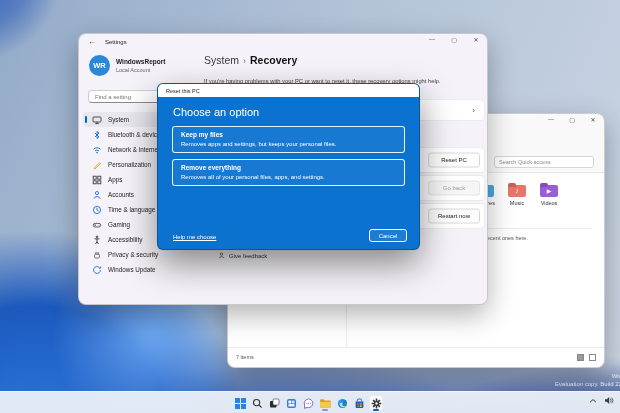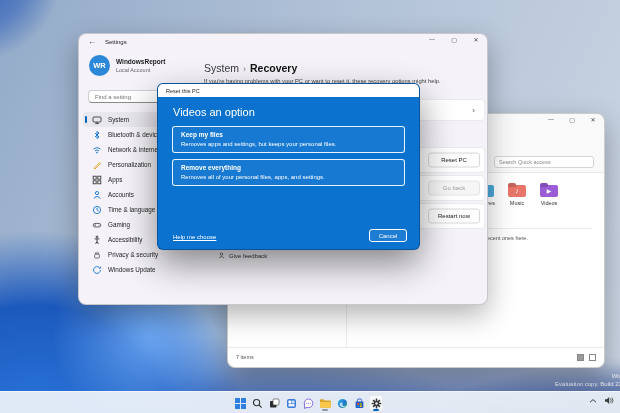--- a/index.html
+++ b/index.html
@@ -53,21 +53,21 @@
   #find{position:absolute;left:9px;top:56px;width:142px;height:13px;border:1px solid #cfcfcf;border-bottom-color:#8a8a8a;
       border-radius:4px;background:#fff;font-size:6px;color:#666;padding:0 6px;}
   #find::placeholder{color:#757575;}
   #sidebar{position:absolute;left:4px;top:78px;width:152px;}
   .srow{position:relative;height:15px;display:flex;align-items:center;gap:6px;padding-left:9px;border-radius:4px;}
   .srow.active{background:#e9e7ee;}
   .srow .selbar{display:none;}
   .srow.active .selbar{display:block;position:absolute;left:1.5px;top:4px;width:2.5px;height:7px;border-radius:2px;background:#0067c0;}
   .srow svg{flex:0 0 auto;}
   .slabel{font-size:6.3px;color:#1d1d1d;white-space:nowrap;}
-  #crumb{position:absolute;left:125px;top:28px;font-size:10.5px;color:#3a3a3a;}
+  #crumb{position:absolute;left:125px;top:20px;font-size:10.5px;color:#3a3a3a;}
   #crumb .sep{color:#777;margin:0 4px;font-size:9px;}
   #crumb .cur{font-weight:bold;color:#121212;}
   #pagedesc{position:absolute;left:125px;top:44px;font-size:5.8px;color:#3c3c3c;white-space:nowrap;}
   .card{position:absolute;left:125px;width:281px;background:#fff;border:1px solid #ebebeb;border-radius:4px;}
   #card-fix{top:65px;height:22px;}
   #card-fix .chev{position:absolute;right:9px;top:6px;font-size:8px;color:#555;}
   .card .btn{position:absolute;right:4px;top:50%;transform:translateY(-50%);width:52px;height:15px;
       background:#fdfdfd;border:1px solid #d8d8d8;border-radius:3px;font-size:6px;color:#1a1a1a;
       text-align:center;line-height:13px;}
   .card .btn.disabled{background:#f6f6f6;color:#9d9d9d;border-color:#e4e4e4;}
@@ -300,21 +300,21 @@
           </g>
         </svg>
       <span>Give feedback</span>
     </div>
   </div>
 
   <div id="dialog">
     <div class="dtitlebar">
       <span class="dtitle">Reset this PC</span>
     </div>
-    <h1>Videos an option</h1>
+    <h1>Choose an option</h1>
     <div class="opt" id="opt1">
       <div class="ot">Keep my files</div>
       <div class="od">Removes apps and settings, but keeps your personal files.</div>
     </div>
     <div class="opt" id="opt2">
       <div class="ot">Remove everything</div>
       <div class="od">Removes all of your personal files, apps, and settings.</div>
     </div>
     <a id="helpme">Help me choose</a>
     <div id="cancel">Cancel</div>

